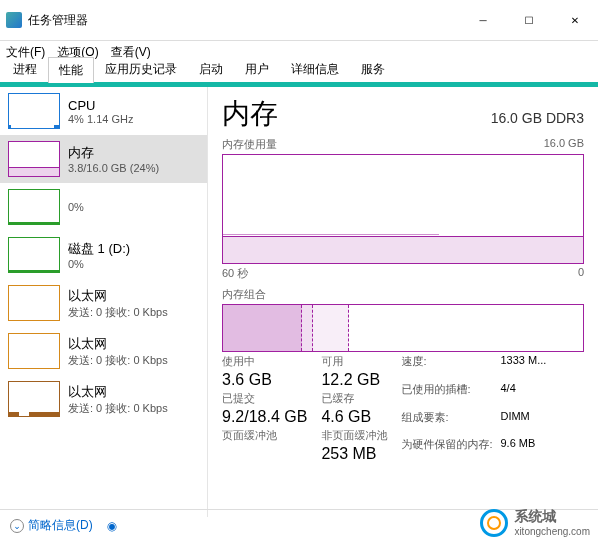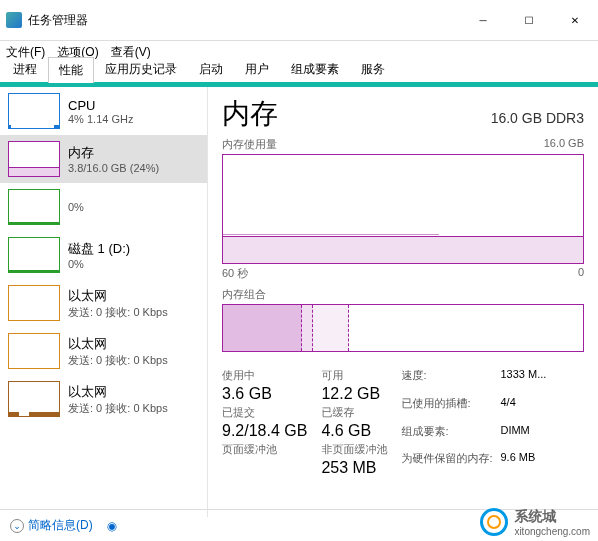--- a/index.html
+++ b/index.html
@@ -42,30 +42,30 @@
 .chart .fill { position: absolute; bottom: 0; left: 0; right: 0; height: 25%; background: rgba(160,32,160,0.15); border-top: 1px solid #a020a0; }
 .chart .fill::before { content:""; position:absolute; left:0; width:60%; top:-3px; border-top:1px solid rgba(160,32,160,0.5); }
 .axis { display: flex; justify-content: space-between; font-size: 11px; color: #666; margin-top: 2px; }
 .comp-label { font-size: 11px; color: #666; margin-top: 6px; }
 .comp { border: 1px solid #a020a0; height: 48px; display: flex; margin-top: 2px; }
 .comp .seg { border-right: 1px dashed #a020a0; }
 .comp .seg.used { width: 22%; background: rgba(160,32,160,0.3); }
 .comp .seg.mod { width: 3%; background: rgba(160,32,160,0.15); }
 .comp .seg.standby { width: 10%; background: rgba(160,32,160,0.08); }
 .comp .seg.free { flex: 1; border-right: none; }
-.stats { display: flex; margin-top: 16px; gap: 14px; font-size: 12px; }
+.stats { display: flex; margin-top: 2px; gap: 14px; font-size: 12px; }
 .statcol { display: flex; flex-direction: column; gap: 2px; }
 .stat-lbl { font-size: 11px; color: #666; }
 .stat-val { font-size: 16px; color: #000; }
 .kv { display: grid; grid-template-columns: auto auto; gap: 2px 8px; font-size: 11px; color: #555; }
 .kv .v { color: #000; }
 .footer { position: absolute; bottom: 0; left: 0; right: 0; height: 32px; border-top: 1px solid #ddd; display: flex; align-items: center; padding: 0 10px; font-size: 12px; gap: 14px; }
 .link { color: #0066cc; cursor: pointer; display: flex; align-items: center; gap: 4px; }
 .updown { width: 14px; height: 14px; border: 1px solid #888; border-radius: 50%; display: inline-flex; align-items: center; justify-content: center; font-size: 9px; }
-.watermark { position: absolute; right: 8px; bottom: 4px; display: flex; align-items: flex-start; gap: 6px; color: #666; font-size: 14px; }
+.watermark { position: absolute; right: 8px; bottom: 4px; display: flex; align-items: flex-end; gap: 6px; color: #666; font-size: 14px; }
 .watermark .logo { width: 28px; height: 28px; border-radius: 50%; border: 3px solid #0099e5; position: relative; }
 .watermark .logo::after { content: ""; position: absolute; inset: 4px; border-radius: 50%; border: 2px solid #ff9900; }
 </style>
 </head>
 <body>
 
 <div class="titlebar">
   <div class="icon"></div>
   <div class="title">任务管理器</div>
   <div class="winbtns">
@@ -80,21 +80,21 @@
   <span>选项(O)</span>
   <span>查看(V)</span>
 </div>
 
 <div class="tabbar">
   <div class="tab">进程</div>
   <div class="tab active">性能</div>
   <div class="tab">应用历史记录</div>
   <div class="tab">启动</div>
   <div class="tab">用户</div>
-  <div class="tab">组成要素</div>
+  <div class="tab">详细信息</div>
   <div class="tab">服务</div>
 </div>
 
 <div class="content">
   <div class="sidebar" id="sidebar">
       <div class="side-item">
         <div class="thumb cpu">
           <div class="mini"></div>
         </div>
     <div class="side-info">

